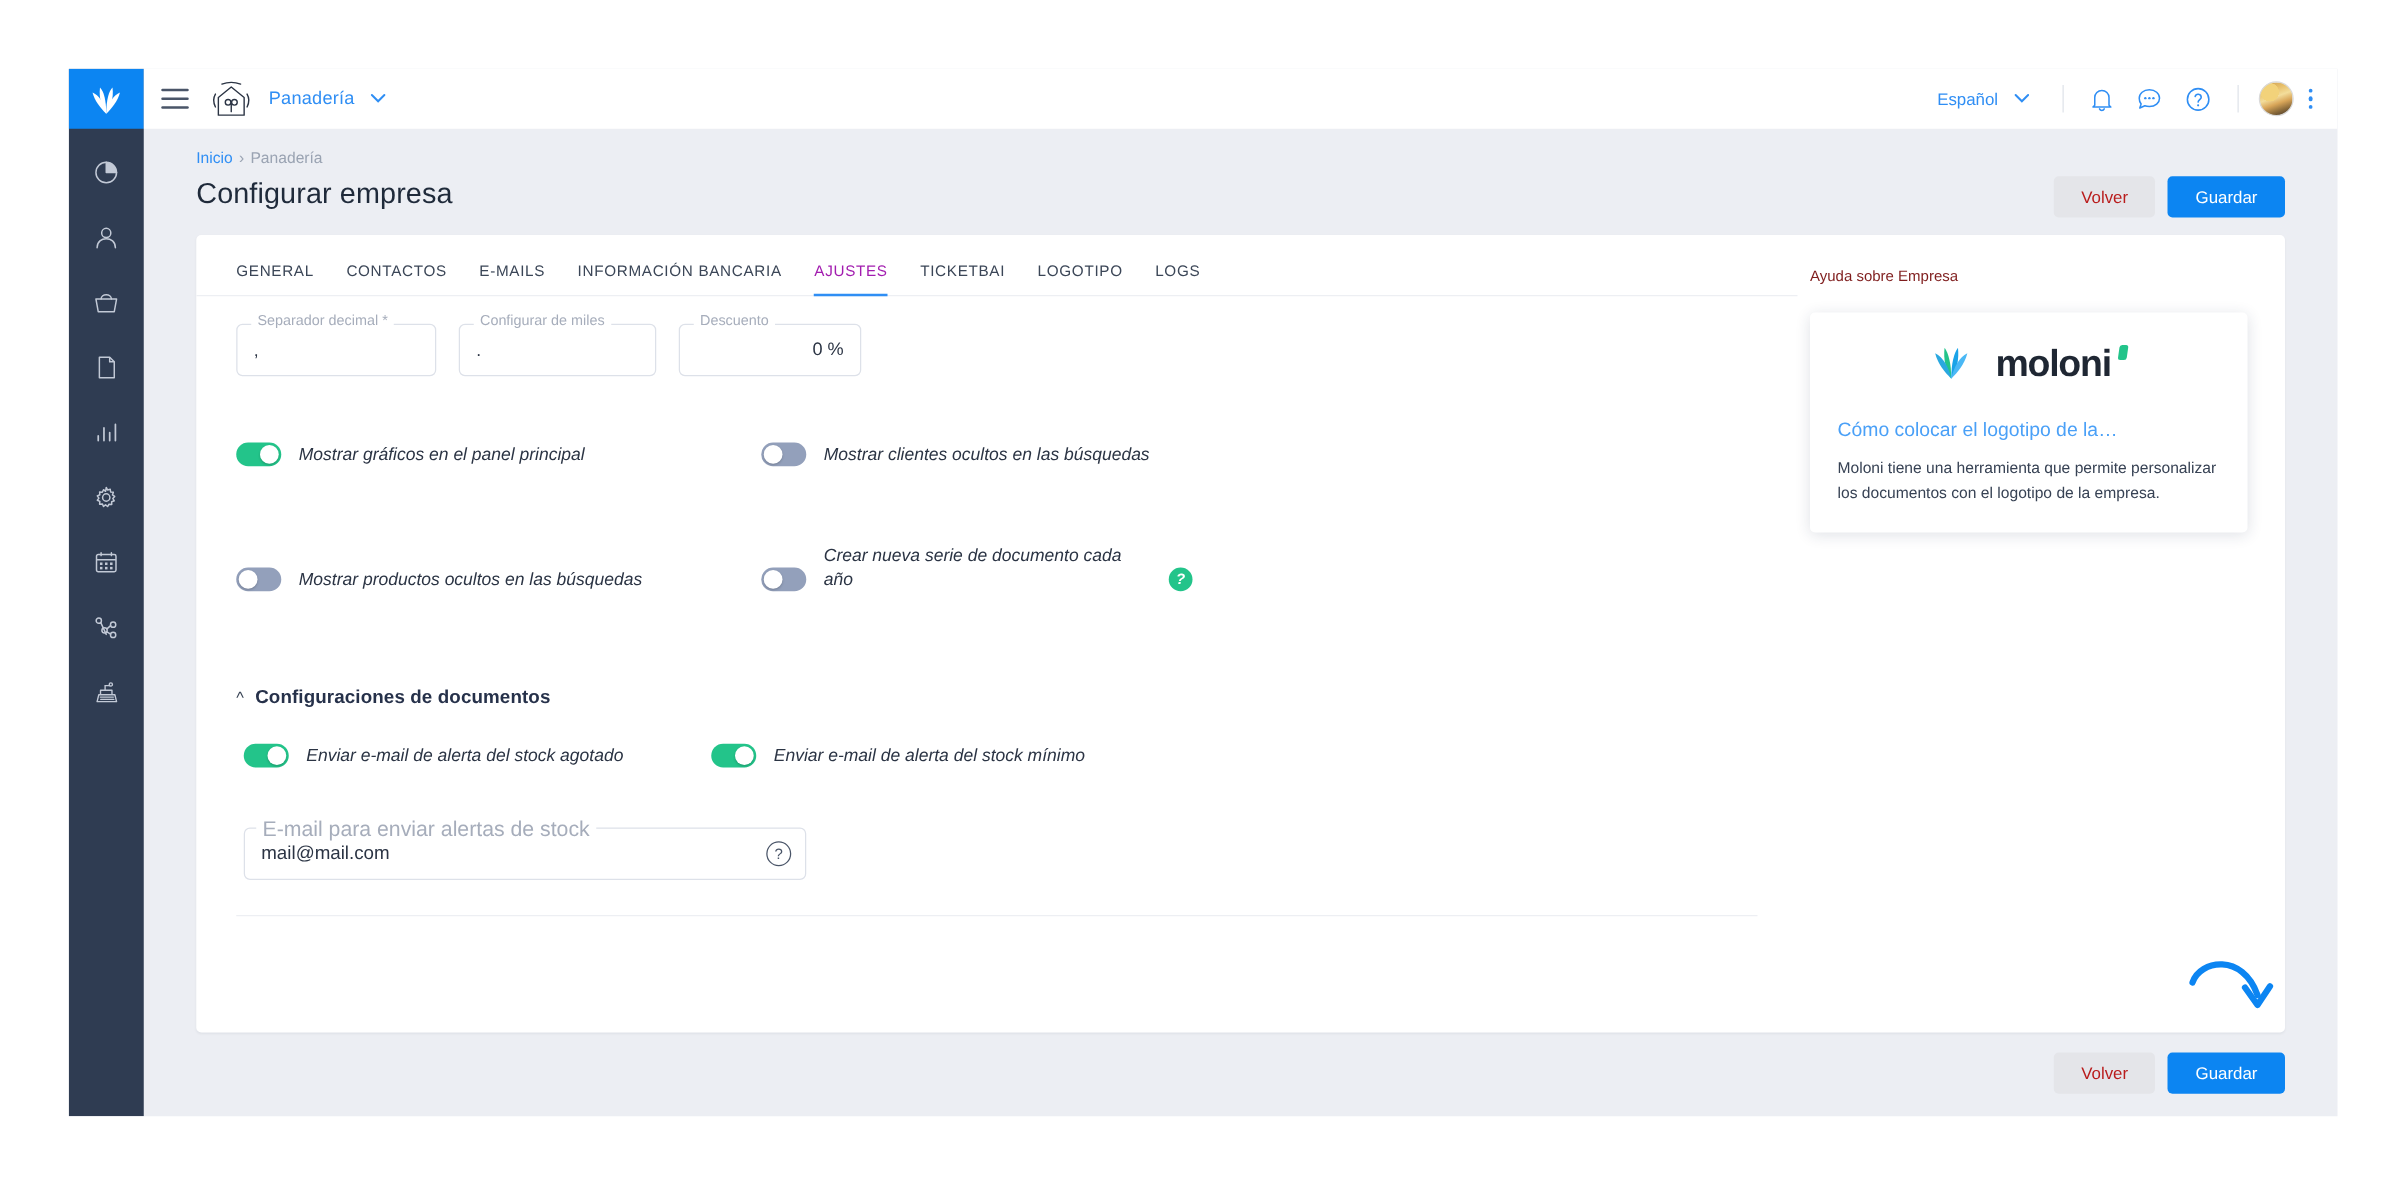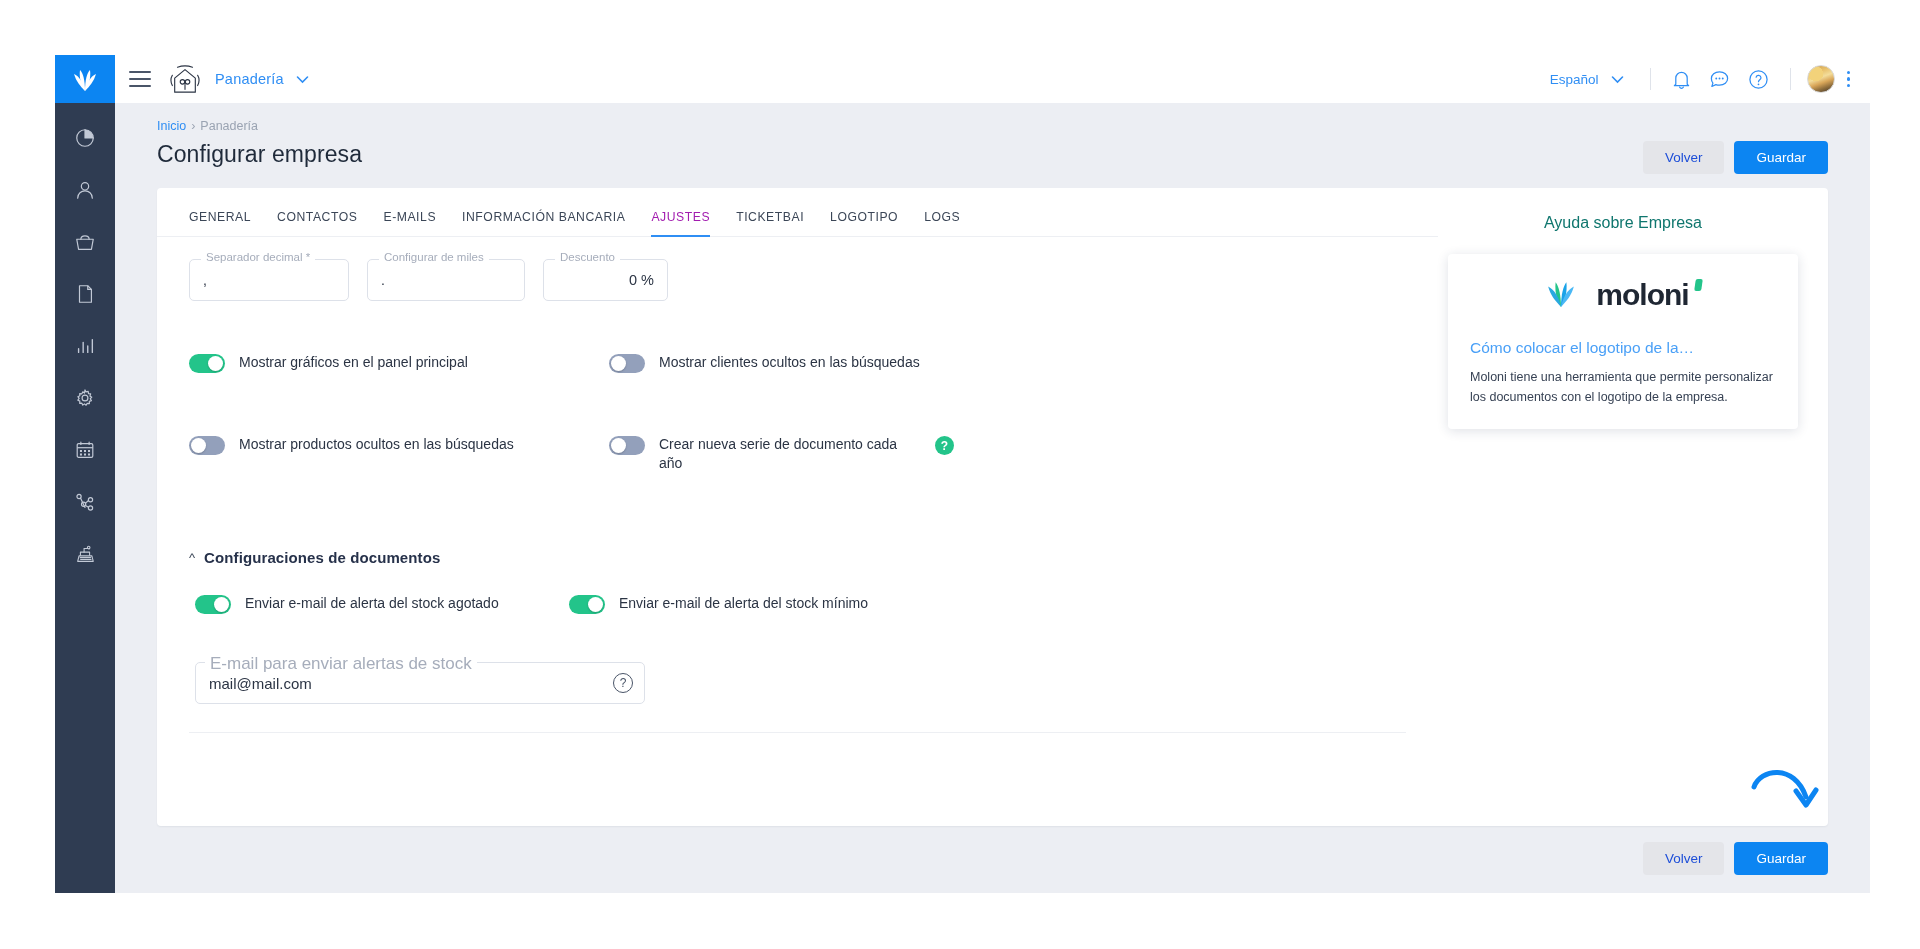--- a/index.html
+++ b/index.html
@@ -71,21 +71,21 @@
   .crumbs { font-size: 12.5px; color: #9aa3b2; }
   .crumbs a { color: #2f8ef4; text-decoration: none; cursor: pointer; }
   .crumb-sep { margin: 0 5px; color: #9aa3b2; }
   .page-title { font-size: 23px; color: #1f2a3a; margin-top: 8px; letter-spacing: .1px; }
   .head-actions { margin-left: auto; display: flex; gap: 10px; align-items: center; padding-top: 22px; }
   .btn {
     border: none; border-radius: 4px;
     font-size: 13.5px; font-family: inherit;
     padding: 9px 22px; cursor: pointer;
   }
-  .btn-secondary { background: #e4e5e9; color: #1d4ed8; }
+  .btn-secondary { background: #e4e5e9; color: #b91c1c; }
   .btn-primary { background: #0c85f2; color: #ffffff; }
 
   
   .card-wrap { padding: 14px 42px 0 42px; flex: 1; min-height: 0; }
   .card {
     background: #ffffff; border-radius: 4px;
     height: 100%;
     display: flex;
     box-shadow: 0 1px 2px rgba(20,30,50,.06);
     overflow: hidden;
@@ -116,30 +116,30 @@
     background: #ffffff; padding: 0 5px;
     font-size: 11.5px; color: #a6adbb;
     white-space: nowrap;
   }
   .ofield .fval {
     position: absolute; left: 14px; top: 50%;
     transform: translateY(-50%);
     font-size: 14px; color: #2b3444;
   }
   .ofield .fval.right { left: auto; right: 14px; font-size: 14.5px; }
-  .f1 { width: 160px; } .f2 { width: 158px; } .f3 { width: 125px; }
+  .f1 { width: 160px; } .f2 { width: 158px; } .f3 { width: 146px; }
 
   
   .tog-block { padding: 0 32px; }
   .tog-grid {
     display: grid;
     grid-template-columns: 400px auto;
     column-gap: 20px;
   }
-  .tog-row { display: flex; align-items: flex-start; gap: 14px; cursor: pointer; }
+  .tog-row { display: flex; align-items: flex-end; gap: 14px; cursor: pointer; font-style: italic; }
   .switch {
     width: 36px; height: 19px; border-radius: 10px;
     flex-shrink: 0; position: relative; margin-top: 1px;
     background: #93a0bb;
   }
   .switch.on { background: #23c48a; }
   .switch .knob {
     position: absolute; top: 2px; left: 2px;
     width: 15px; height: 15px; border-radius: 50%;
     background: #ffffff;
@@ -182,21 +182,21 @@
     position: absolute; right: 12px; top: 50%; transform: translateY(-50%);
     width: 20px; height: 20px; border-radius: 50%;
     border: 1.4px solid #4a5568; color: #4a5568;
     font-size: 12px; display: flex; align-items: center; justify-content: center;
     cursor: pointer;
   }
 
   .hr-sep { height: 1px; background: #edeff3; margin: 28px 32px 0 32px; }
 
   
-  .aside-title { text-align: center; font-size: 16px; color: #0f766e; }
+  .aside-title { font-size: 12px; color: #7f1d1d; }
   .help-card {
     margin-top: 22px;
     background: #ffffff; border-radius: 4px;
     box-shadow: 0 2px 12px rgba(30,45,80,.14);
     padding: 24px 22px 22px 22px;
   }
   .brand { display: flex; align-items: center; justify-content: center; gap: 18px; margin-bottom: 26px; }
   .brand-word { font-size: 30px; font-weight: bold; color: #1f2733; letter-spacing: -1px; }
   .help-link { color: #4aa0f7; font-size: 15.5px; margin-bottom: 10px; cursor: pointer; line-height: 1.3; }
   .help-body { font-size: 12.5px; color: #374254; line-height: 1.55; }

